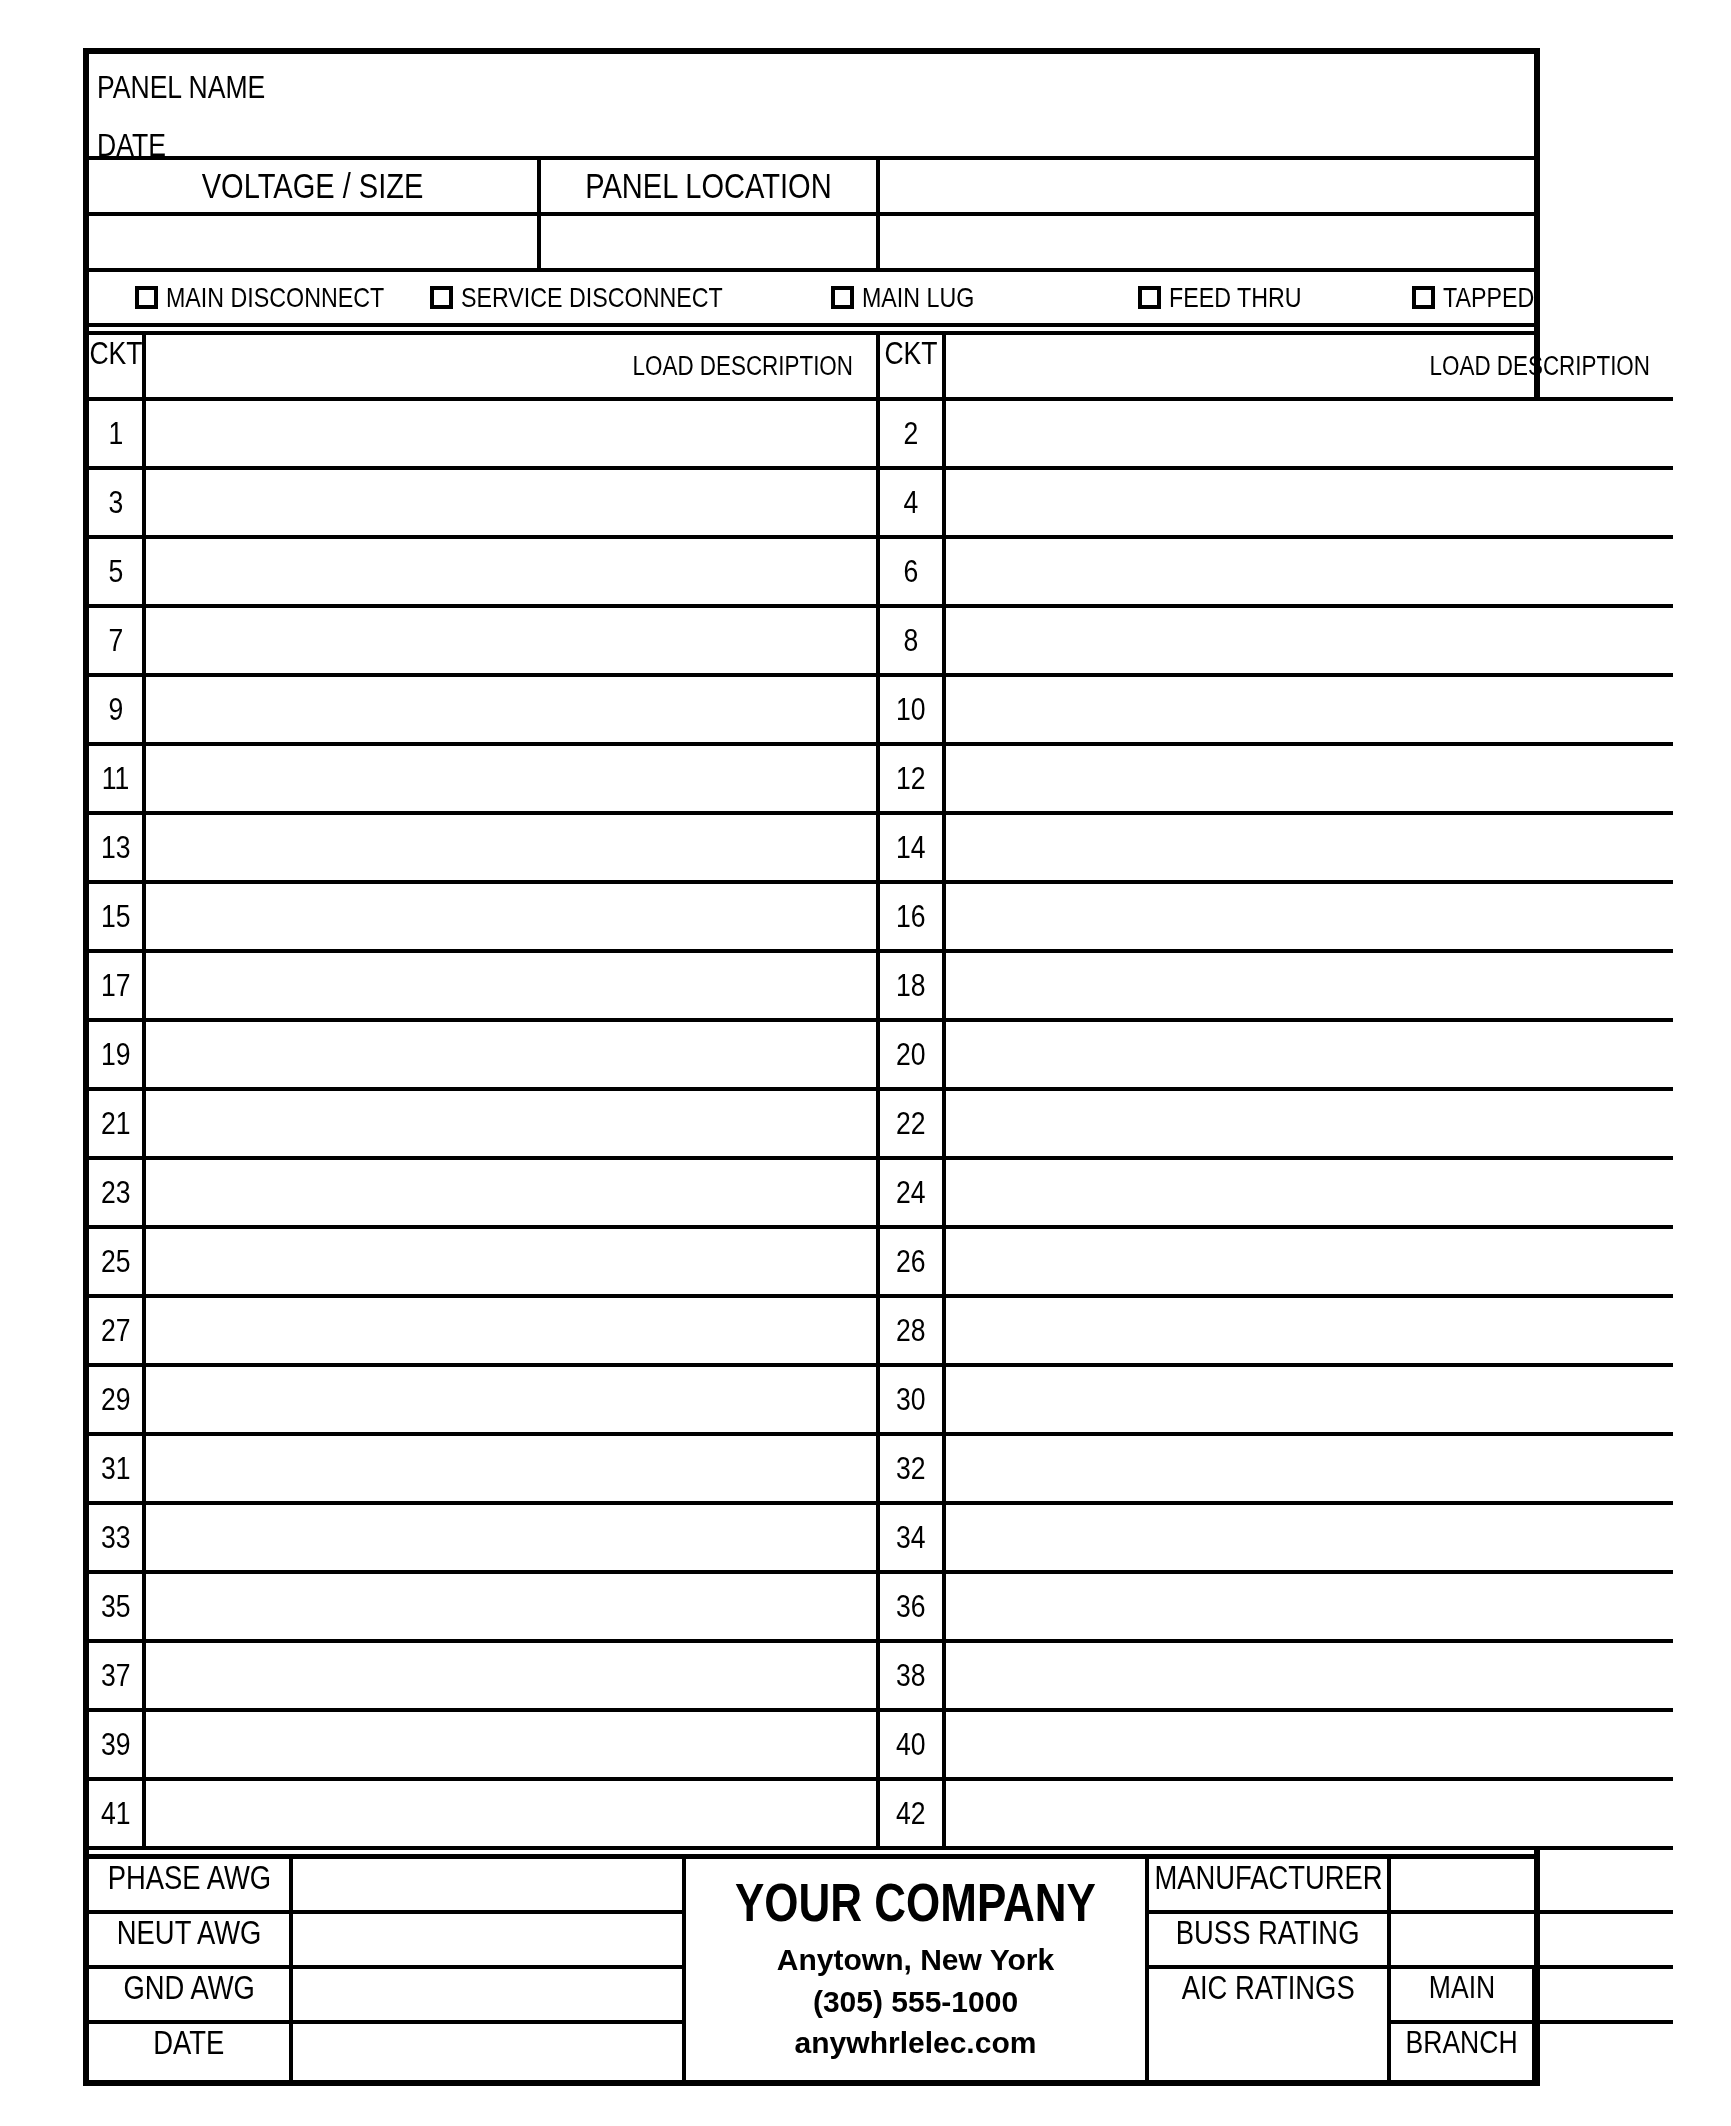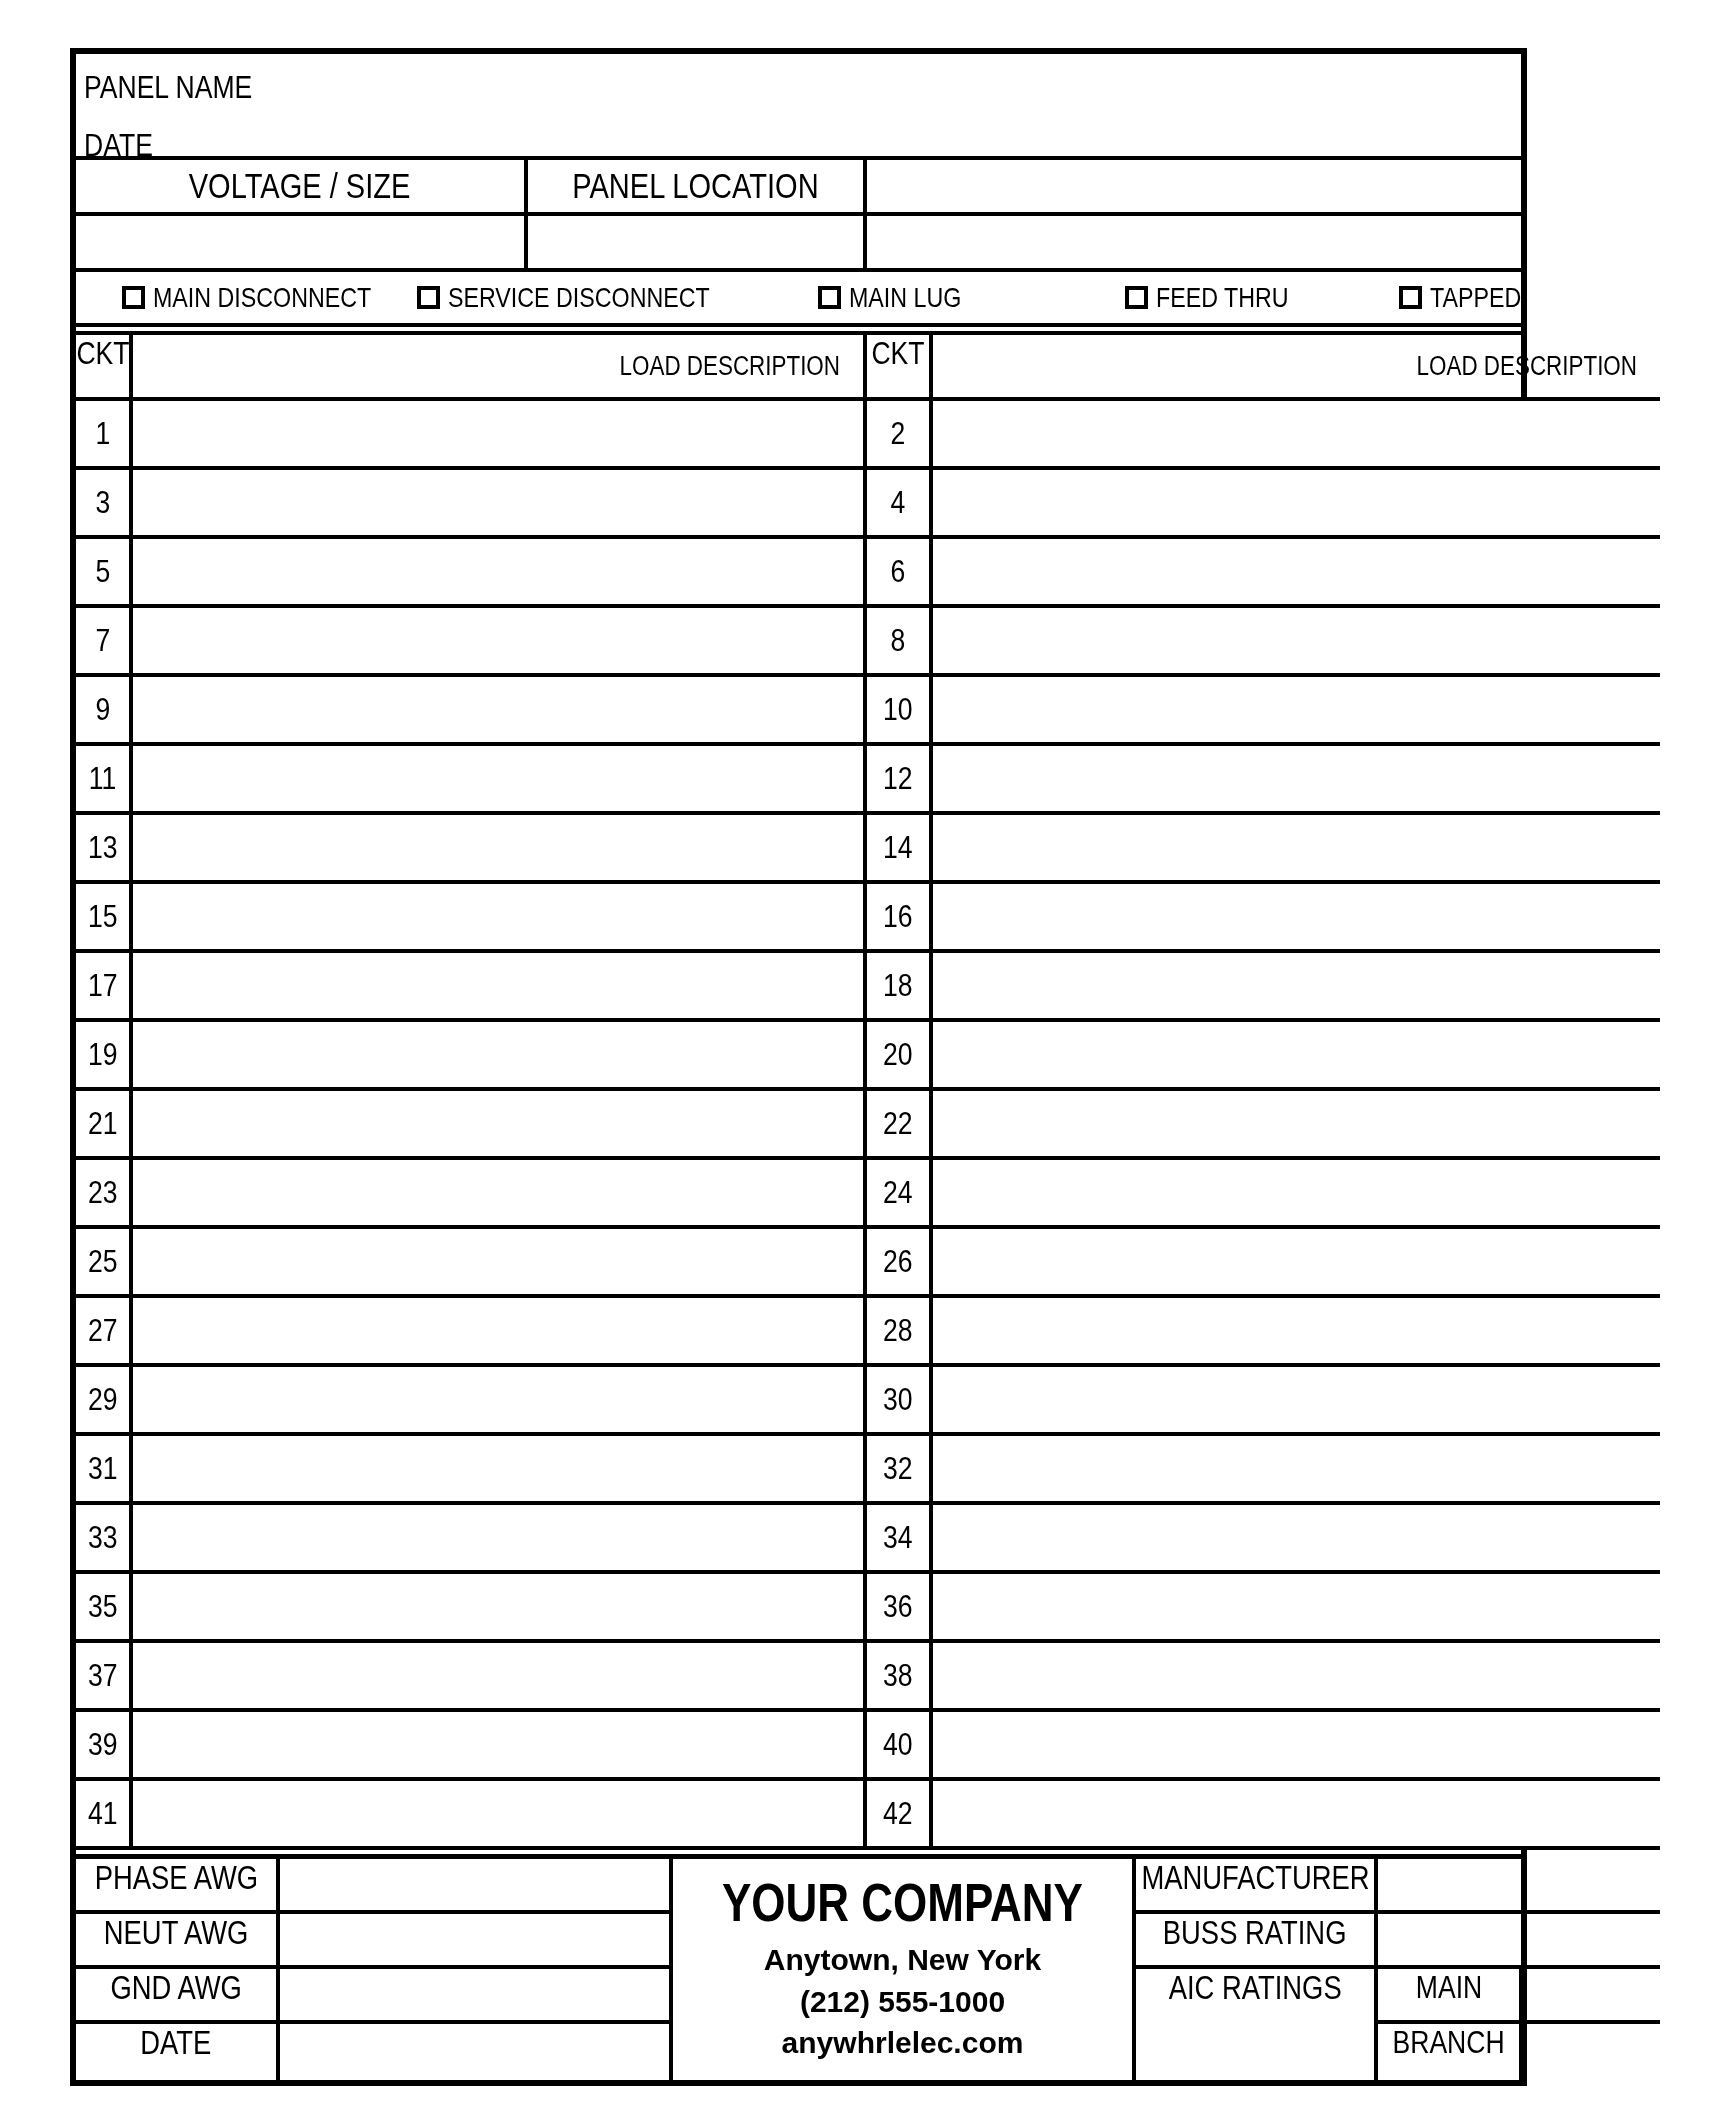--- a/index.html
+++ b/index.html
@@ -13,21 +13,21 @@
     height:2127px;
     background:var(--paper);
     font-family:"Liberation Sans",sans-serif;
     color:var(--ink);
     position:relative;
   }
   *{box-sizing:border-box;}
 
   .form{
     position:absolute;
-    left:70px;
+    left:83px;
     top:48px;
     width:1457px;
     border:6.6px solid var(--ink);
     background:var(--paper);
   }
 
   
   .cond{
     display:inline-block;
     white-space:nowrap;
@@ -503,21 +503,21 @@
     <div class="bcell br" style="grid-column:1;grid-row:4;">
       <span class="blabel cond">DATE</span>
     </div>
     <div class="bcell br" style="grid-column:2;grid-row:4;">
       <span class="cond"></span>
     </div>
 
     <div class="company br">
       <span class="co-name cond">YOUR COMPANY</span>
       <span class="co-line">Anytown, New York</span>
-      <span class="co-line">(212) 555-1000</span>
+      <span class="co-line">(305) 555-1000</span>
       <span class="co-line">anywhrlelec.com</span>
     </div>
 
     <div class="bcell br bb" style="grid-column:4;grid-row:1;">
       <span class="blabel cond">MANUFACTURER</span>
     </div>
     <div class="bcell bb" style="grid-column:5/7;grid-row:1;">
       <span class="cond"></span>
     </div>
     <div class="bcell br bb" style="grid-column:4;grid-row:2;">

